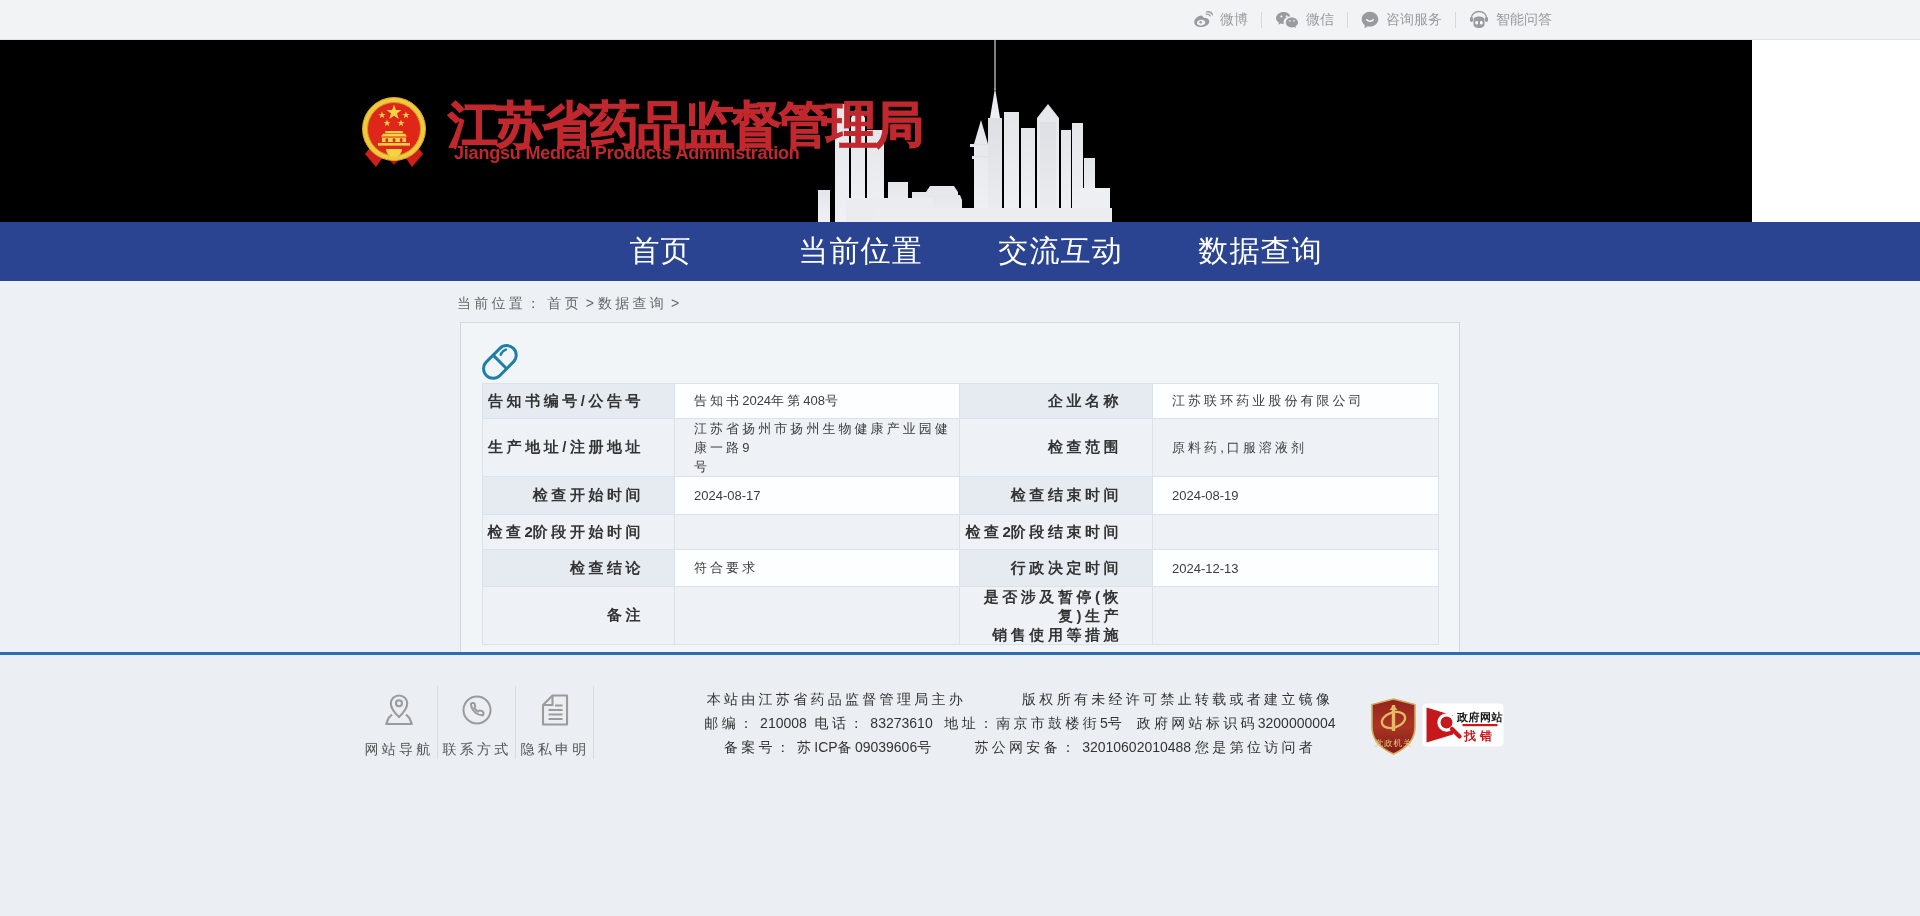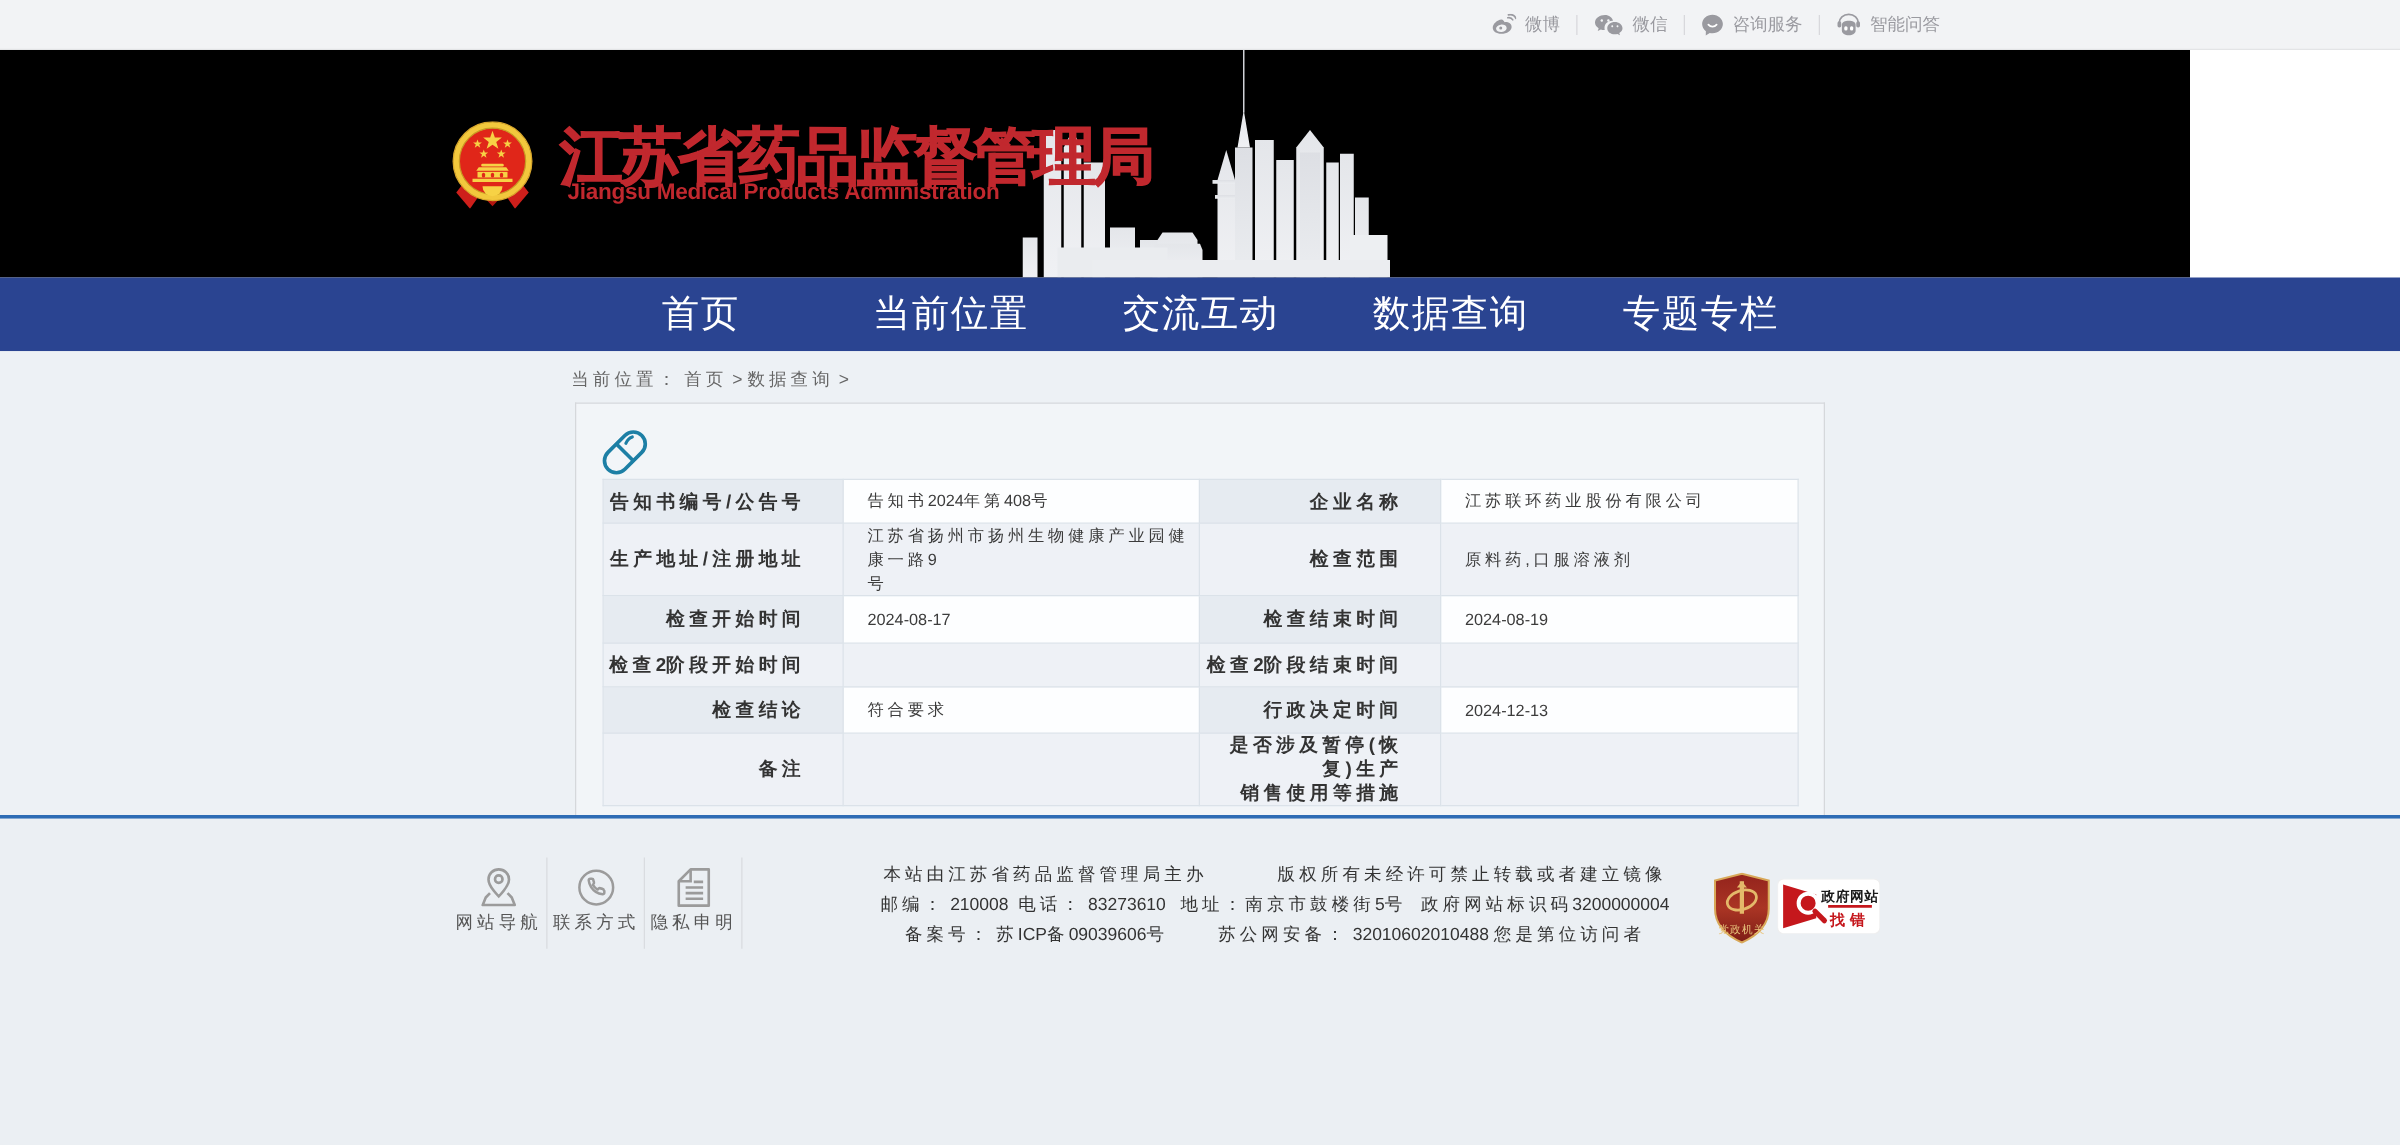--- a/index.html
+++ b/index.html
@@ -25,21 +25,21 @@
 td{border:1px solid #dbe2e9;font-size:13px;color:#3c3c3c;vertical-align:middle}
 td.lb{font-size:15px;font-weight:bold;color:#333;text-align:right;padding-right:30px}
 td.vl{padding-left:19px}
 tr.odd td.lb{background:#e6ebf1}
 tr.odd td.vl{background:#fdfeff}
 tr.even td.lb{background:#eef1f6}
 tr.even td.vl{background:#eef1f6}
 #footline{position:absolute;left:0;top:652px;width:1920px;height:3px;background:#2e6cb5}
 #footer{position:absolute;left:0;top:655px;width:1920px;height:261px;background:#ebeff3}
 .ficon{position:absolute;top:39px;width:78px;text-align:center;color:#555;font-size:14px}
-.ficon .lbl{display:block}
+.ficon .lbl{margin-top:12px;display:block}
 .fsep{position:absolute;top:31px;width:1px;height:73px;background:#d9dce0}
 #ftext{position:absolute;left:620px;top:0;width:800px;text-align:center;font-size:14px;color:#333}
 #ftext div{height:24px;line-height:24px;white-space:nowrap}
 #ftext{top:32px}
 .badge{position:absolute}
 </style>
 </head>
 <body>
 <div id="topbar">
   <div class="wrap">
@@ -134,21 +134,20 @@
       </g>
   </svg>
   <div id="title-cn" class="">江苏省药品监督管理局</div>
   <div id="title-en">Jiangsu Medical Products Administration</div>
 </div>
 <div id="nav">
   <div class="item">首页</div>
   <div class="item">当前位置</div>
   <div class="item">交流互动</div>
   <div class="item">数据查询</div>
-  <div class="item">专题专栏</div>
 </div>
 <div id="main">
   <div id="crumb"><span class="cj">当前位置：</span> <span class="cj">首页</span> &gt; <span class="cj">数据查询</span> &gt;</div>
   <div id="card">
     <svg id="pill" width="45" height="45" viewBox="0 0 40 40">
         <g transform="rotate(-45 20 20)">
           <rect x="3" y="12" width="34" height="17" rx="8.5" fill="none" stroke="#1d7fa5" stroke-width="2.6"></rect>
           <line x1="20" y1="12" x2="20" y2="29" stroke="#1d7fa5" stroke-width="2.6"></line>
           <path d="M25 16.5 q3.5-1.5 6.5 0" fill="none" stroke="#1d7fa5" stroke-width="2.2" stroke-linecap="round"></path>
         </g>

